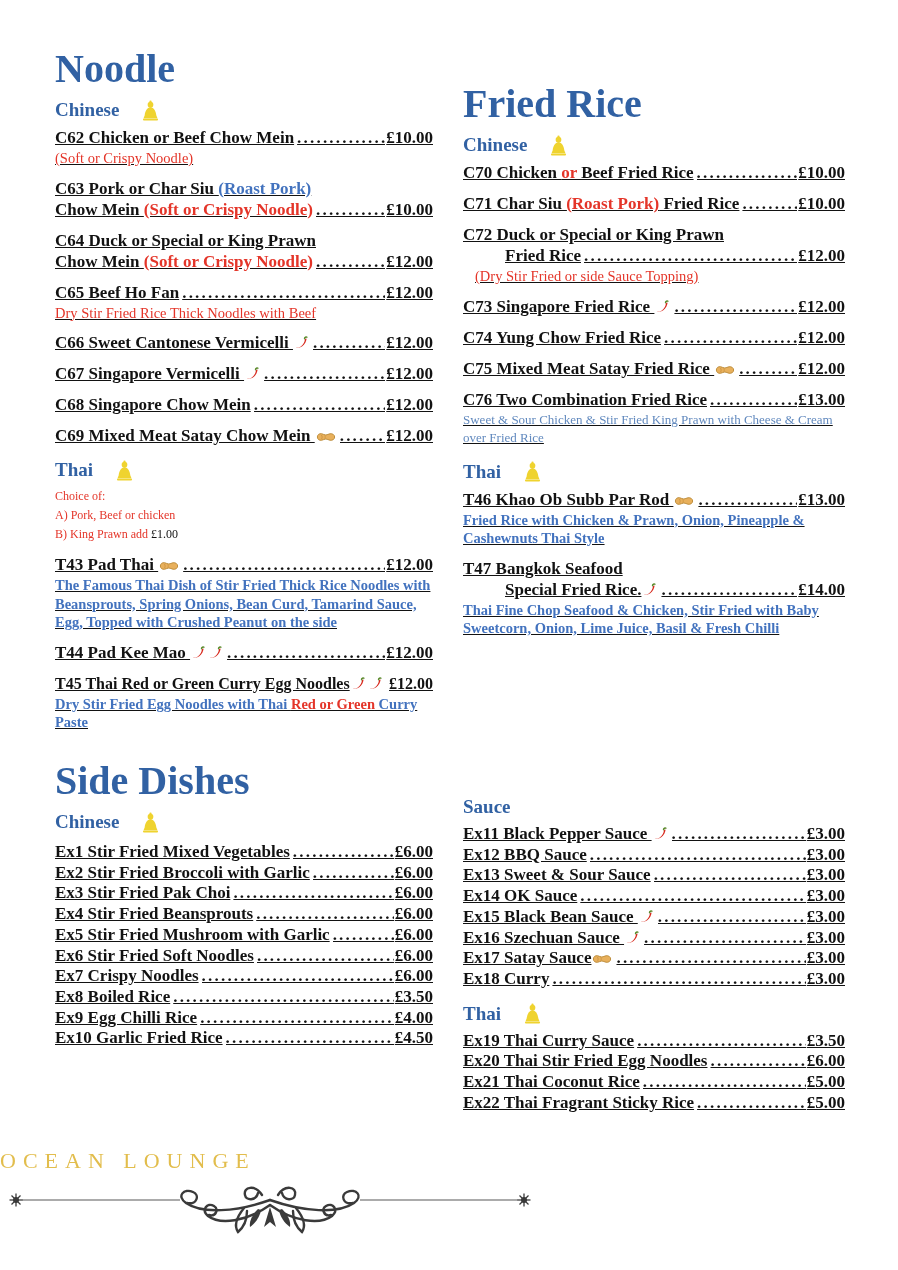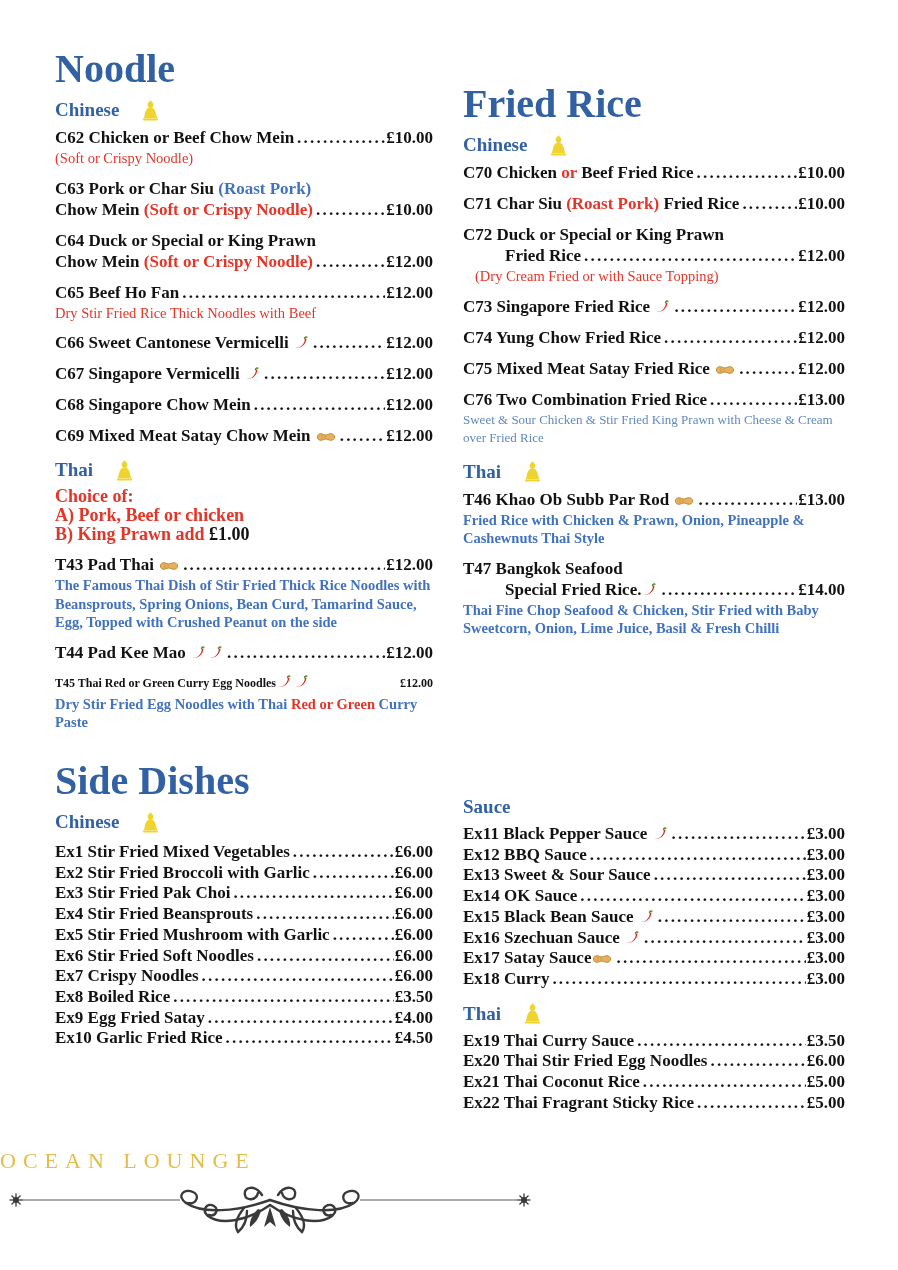--- a/index.html
+++ b/index.html
@@ -13,40 +13,40 @@
 
   .title{font-size:40px;line-height:42px;font-weight:bold;color:var(--head-blue,#3161A3);margin:0 0 4px 0;}
   #left-bottom .title{}
 
   .subheader{display:flex;align-items:center;gap:22px;font-size:19px;line-height:24px;font-weight:bold;
              color:var(--head-blue,#3161A3);margin:12px 0 5px 0;}
   .title + .subheader{margin-top:8px;}
   .region > .subheader:first-child{margin-top:0;}
   #left-bottom .subheader{margin-bottom:8px;}
 
-  .item{margin:0 0 10px 0;}
+  .item{margin:0 0 10px 0;text-decoration:underline;}
   .item.tight{margin-bottom:0;}
   .iline{display:flex;align-items:baseline;font-size:17px;line-height:21px;font-weight:bold;}
   .item.tight .iline{line-height:20.7px;}
   .iline-text{white-space:pre;}
   .iline.ind{padding-left:42px;}
   .leader{flex:1 1 10px;min-width:0;overflow:hidden;white-space:nowrap;margin:0 1px 0 3px;}
   .leader::after{content:"..........................................................................";
                  letter-spacing:2.2px;}
   .leader.nodots::after{content:"";}
   .price{flex:0 0 auto;white-space:nowrap;}
 
   .desc{font-size:14.5px;line-height:18.5px;margin:1px 0 0 0;}
   .desc.ind-sm{padding-left:12px;}
   .desc-red{color:var(--red,#E43529);font-weight:normal;}
   .desc-blue{color:var(--desc-blue,#4272BE);font-weight:bold;}
   .desc-lightblue{color:var(--light-blue,#6189BE);font-weight:normal;font-size:13px;}
 
   .note{margin:2px 0 10px 0;}
-  .note-line{font-size:18px;line-height:19px;font-weight:bold;color:var(--red,#E43529);}
+  .note-line{font-size:12px;line-height:19px;font-weight:normal;color:var(--red,#E43529);}
 
   .c-red{color:var(--red,#E43529);}
   .c-blue{color:var(--desc-blue,#4272BE);}
   .c-black{color:var(--ink,#121212);}
 
   .inline-icon{display:inline-block;vertical-align:-2px;line-height:0;margin:0 1px;}
   .inline-icon svg{display:inline-block;}
 
   .footer{position:absolute;left:0;right:0;top:1148px;text-align:left;}
   .brand{font-size:22px;letter-spacing:7px;color:var(--brand-gold,#E2BD4C);font-weight:normal;}
@@ -176,21 +176,21 @@
                 <path fill="#5B8A2D" d="M11.5 4.9 C12.1 3.3 13.3 2.5 14.9 2.6 C14.1 1.1 12.1 1 10.9 2.3 C10.5 2.8 10.4 3.9 10.7 4.6 Z"></path>
               </svg></span><span class="inline-icon"><svg width="15" height="15" viewBox="0 0 16 16">
                 <path fill="#D7271B" d="M2 13.6 C5.8 14.6 10 12.2 12.2 8 C13 6.4 13.4 5 13.4 3.8 L11.6 4.6 C11.5 7.4 10 10.2 7.6 11.9 C5.9 13.1 3.8 13.8 2 13.6 Z"></path>
                 <path fill="#5B8A2D" d="M11.5 4.9 C12.1 3.3 13.3 2.5 14.9 2.6 C14.1 1.1 12.1 1 10.9 2.3 C10.5 2.8 10.4 3.9 10.7 4.6 Z"></path>
               </svg></span></span>
           <span class="leader"></span>
           <span class="price">£12.00</span>
         </div>
       </div>
       <div class="item">
-        <div class="iline" style="font-size: 12px;">
+        <div class="iline" style="font-size: 16px;">
           <span class="iline-text"><span>T45 Thai Red or Green Curry Egg Noodles</span><span class="inline-icon"><svg width="15" height="15" viewBox="0 0 16 16">
                 <path fill="#D7271B" d="M2 13.6 C5.8 14.6 10 12.2 12.2 8 C13 6.4 13.4 5 13.4 3.8 L11.6 4.6 C11.5 7.4 10 10.2 7.6 11.9 C5.9 13.1 3.8 13.8 2 13.6 Z"></path>
                 <path fill="#5B8A2D" d="M11.5 4.9 C12.1 3.3 13.3 2.5 14.9 2.6 C14.1 1.1 12.1 1 10.9 2.3 C10.5 2.8 10.4 3.9 10.7 4.6 Z"></path>
               </svg></span><span class="inline-icon"><svg width="15" height="15" viewBox="0 0 16 16">
                 <path fill="#D7271B" d="M2 13.6 C5.8 14.6 10 12.2 12.2 8 C13 6.4 13.4 5 13.4 3.8 L11.6 4.6 C11.5 7.4 10 10.2 7.6 11.9 C5.9 13.1 3.8 13.8 2 13.6 Z"></path>
                 <path fill="#5B8A2D" d="M11.5 4.9 C12.1 3.3 13.3 2.5 14.9 2.6 C14.1 1.1 12.1 1 10.9 2.3 C10.5 2.8 10.4 3.9 10.7 4.6 Z"></path>
               </svg></span></span>
           <span class="leader nodots"></span>
           <span class="price">£12.00</span>
         </div>
@@ -226,21 +226,21 @@
       </div>
       <div class="item">
         <div class="iline">
           <span class="iline-text"><span>C72 Duck or Special or King Prawn</span></span>
         </div>
         <div class="iline ind">
           <span class="iline-text"><span>Fried Rice</span></span>
           <span class="leader"></span>
           <span class="price">£12.00</span>
         </div>
-        <div class="desc desc-red ind-sm"><span>(Dry Cream Fried or with Sauce Topping)</span></div>
+        <div class="desc desc-red ind-sm"><span>(Dry Stir Fried or side Sauce Topping)</span></div>
       </div>
       <div class="item">
         <div class="iline">
           <span class="iline-text"><span>C73 Singapore Fried Rice </span><span class="inline-icon"><svg width="15" height="15" viewBox="0 0 16 16">
                 <path fill="#D7271B" d="M2 13.6 C5.8 14.6 10 12.2 12.2 8 C13 6.4 13.4 5 13.4 3.8 L11.6 4.6 C11.5 7.4 10 10.2 7.6 11.9 C5.9 13.1 3.8 13.8 2 13.6 Z"></path>
                 <path fill="#5B8A2D" d="M11.5 4.9 C12.1 3.3 13.3 2.5 14.9 2.6 C14.1 1.1 12.1 1 10.9 2.3 C10.5 2.8 10.4 3.9 10.7 4.6 Z"></path>
               </svg></span></span>
           <span class="leader"></span>
           <span class="price">£12.00</span>
         </div>
@@ -371,21 +371,21 @@
       </div>
       <div class="item tight">
         <div class="iline">
           <span class="iline-text"><span>Ex8 Boiled Rice</span></span>
           <span class="leader"></span>
           <span class="price">£3.50</span>
         </div>
       </div>
       <div class="item tight">
         <div class="iline">
-          <span class="iline-text"><span>Ex9 Egg Fried Satay</span></span>
+          <span class="iline-text"><span>Ex9 Egg Chilli Rice</span></span>
           <span class="leader"></span>
           <span class="price">£4.00</span>
         </div>
       </div>
       <div class="item tight">
         <div class="iline">
           <span class="iline-text"><span>Ex10 Garlic Fried Rice</span></span>
           <span class="leader"></span>
           <span class="price">£4.50</span>
         </div>

